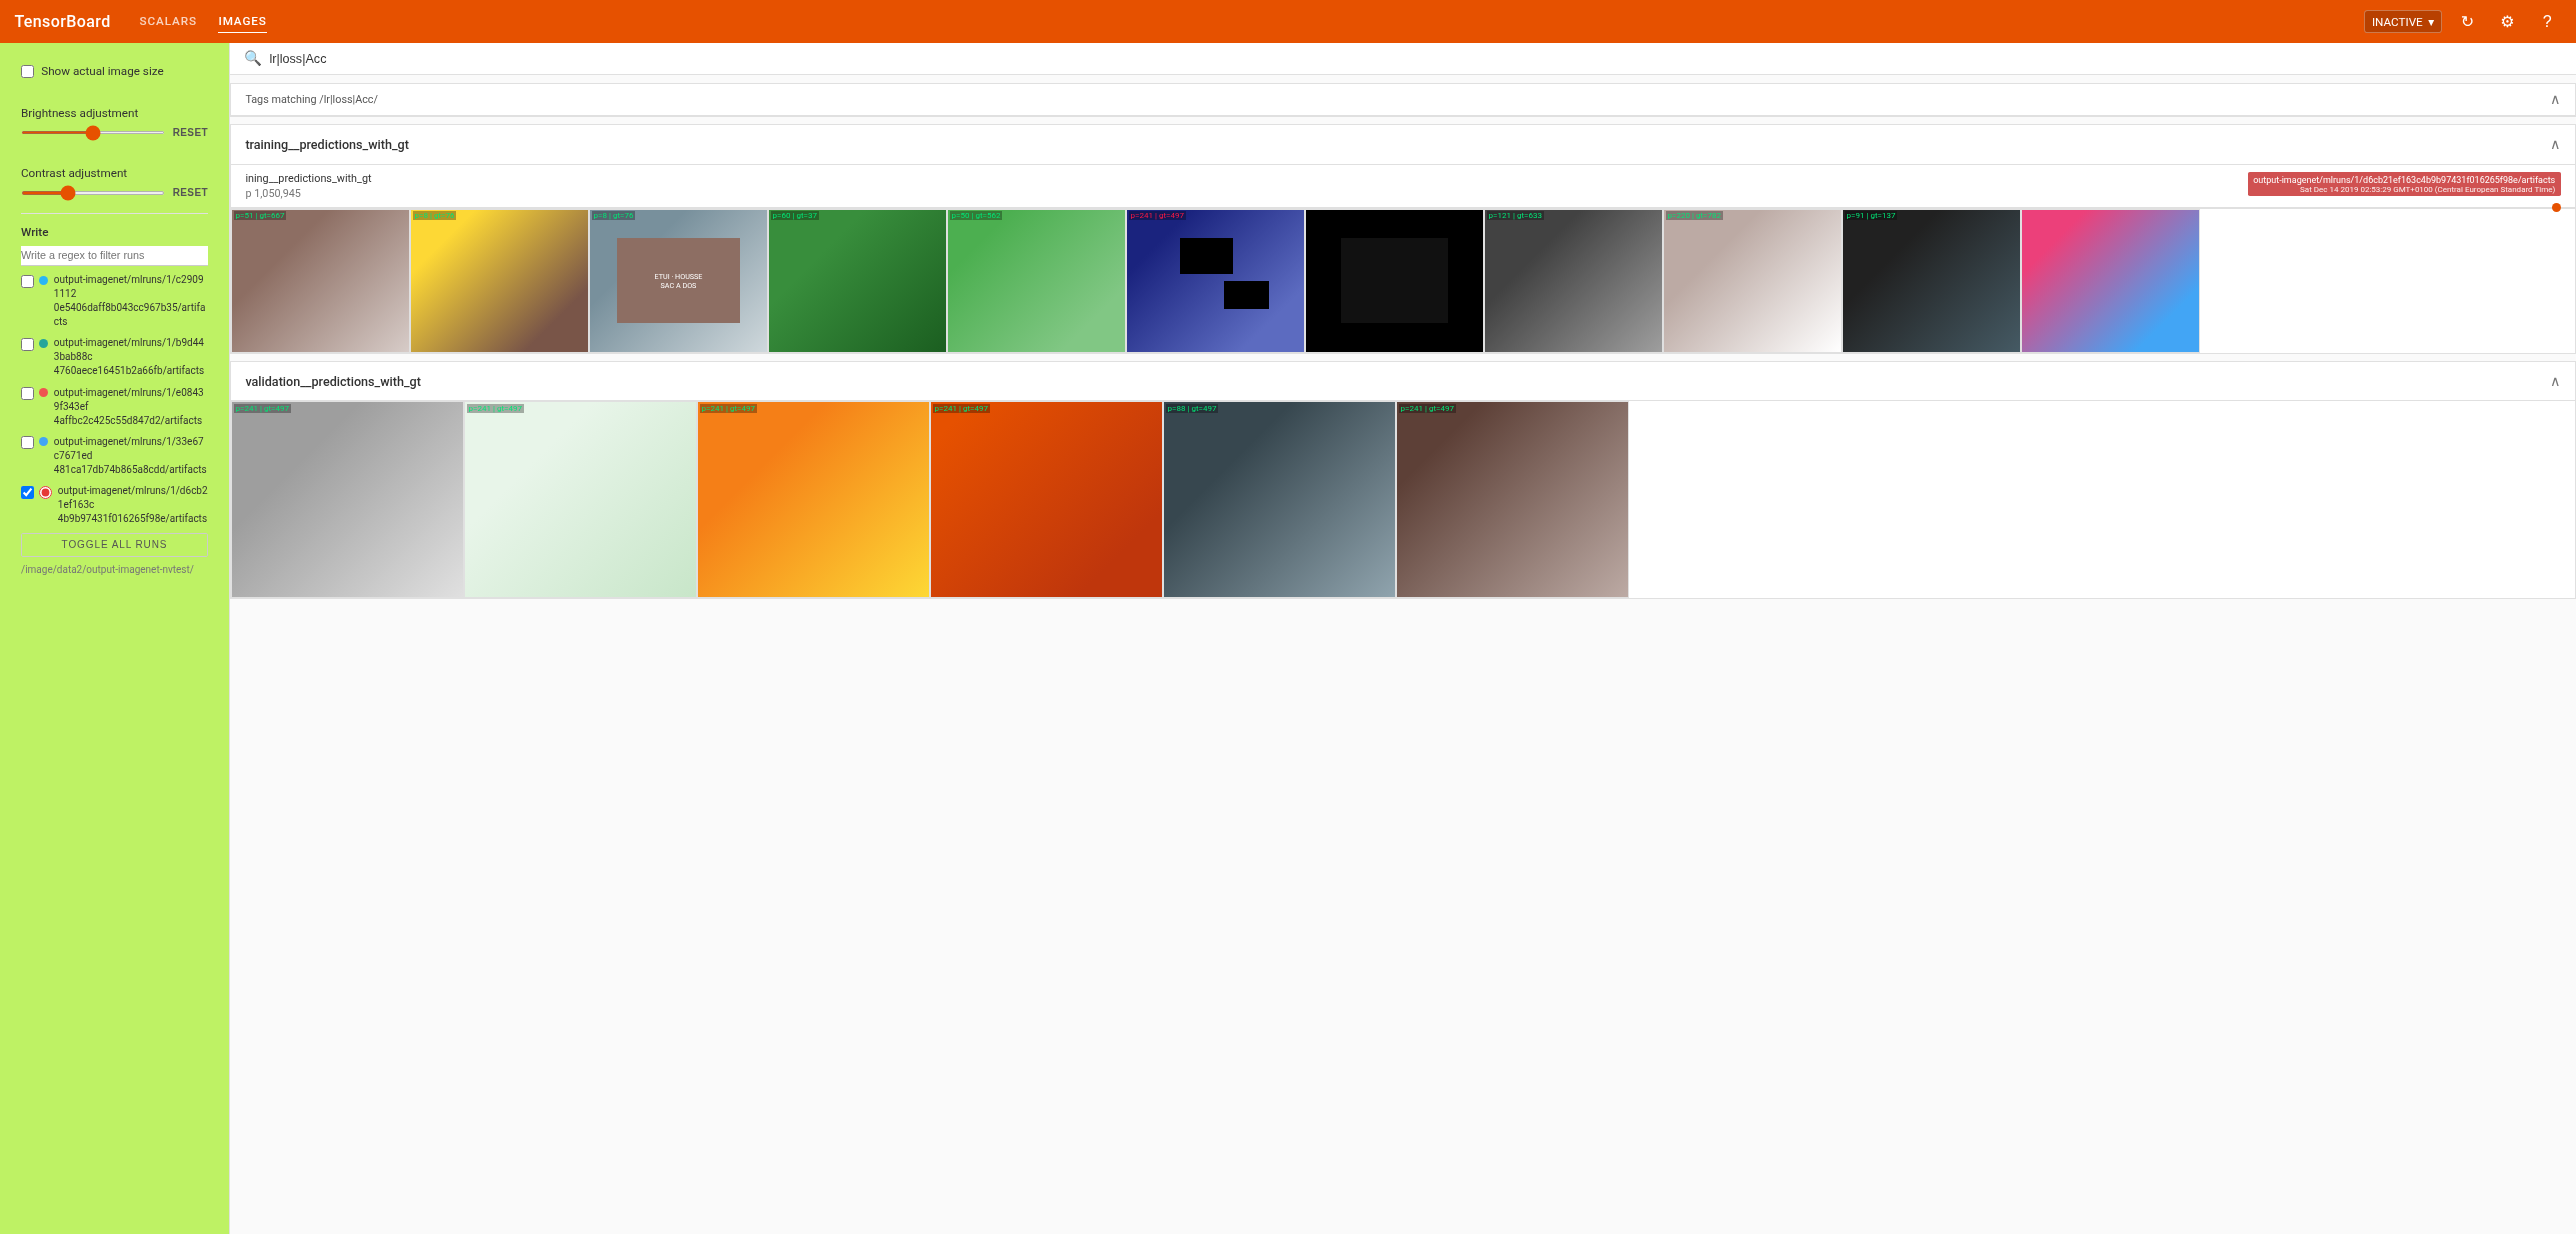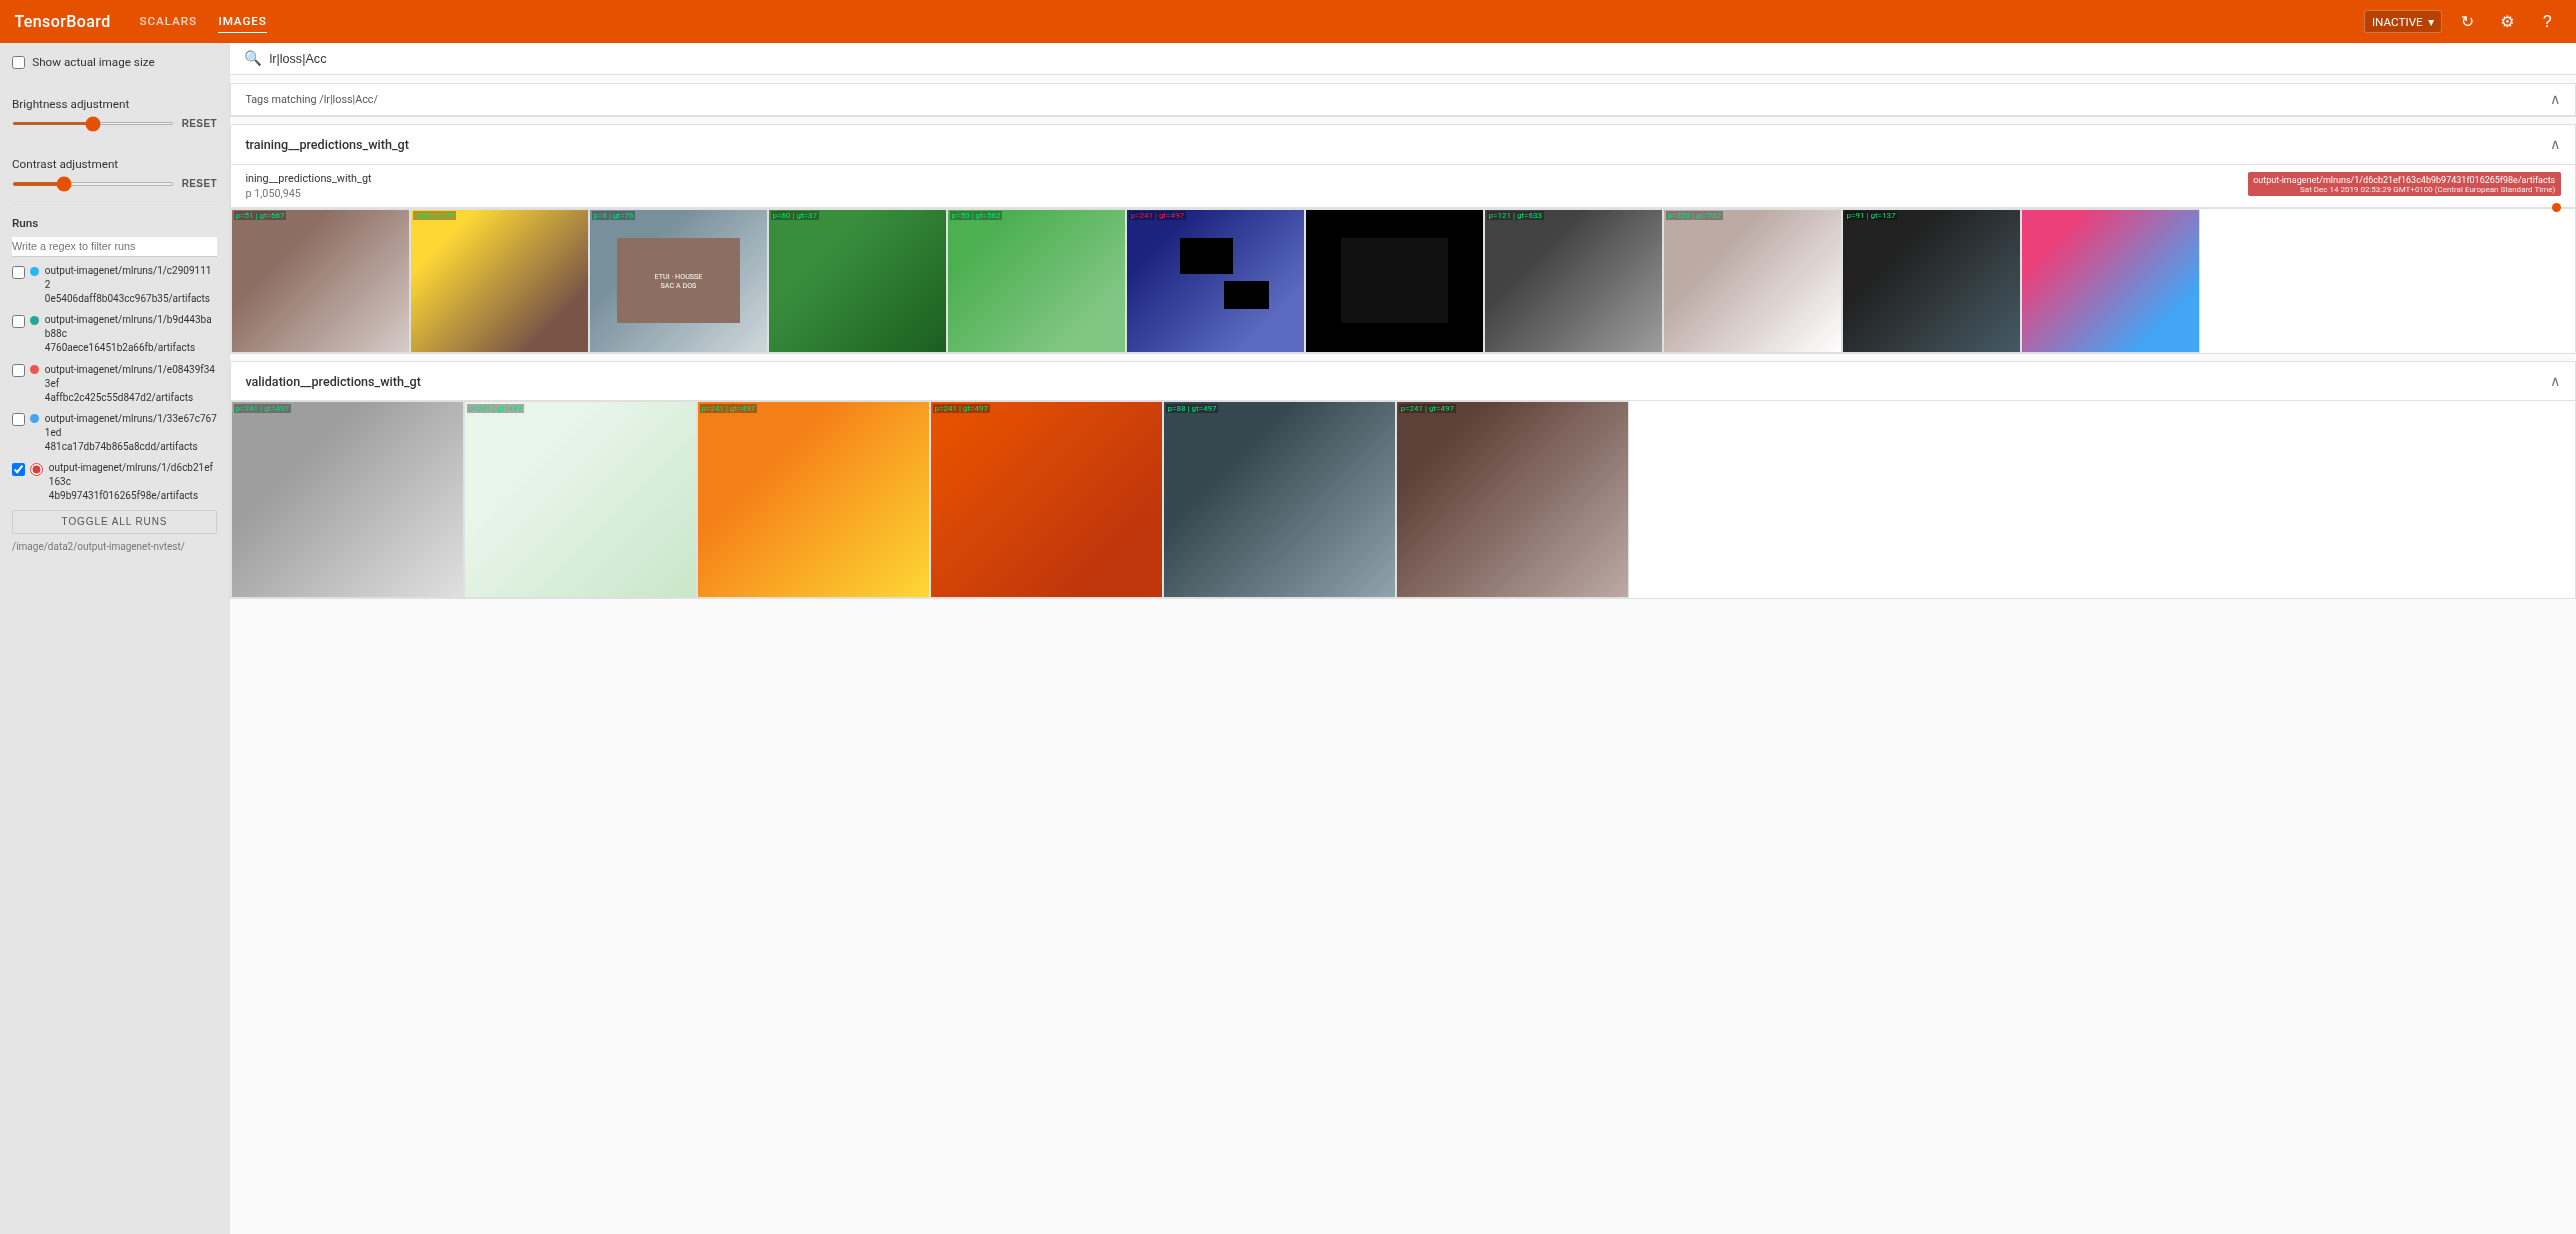--- a/index.html
+++ b/index.html
@@ -75,23 +75,23 @@
       display: flex;
       flex: 1;
       overflow: hidden;
     }
 
     
     .sidebar {
       width: 230px;
       flex-shrink: 0;
       border-right: 0.9px solid #e0e0e0;
-      padding: 12px;
+      padding: 21px;
       overflow-y: auto;
-      background: #e5e5e5;
+      background: #bef264;
     }
     .sidebar-section { margin-bottom: 14.4px; }
     .checkbox-row {
       display: flex;
       align-items: center;
       gap: 7.2px;
       font-size: 11.7px;
       color: #333;
       margin-bottom: 10.8px;
     }
@@ -400,21 +400,21 @@
       <div class="section-title">Contrast adjustment</div>
       <div class="slider-row">
         <input type="range" min="0" max="100" value="30" style="">
         <button class="reset-btn">RESET</button>
       </div>
     </div>
 
     <hr class="divider">
 
     <div class="sidebar-section">
-      <div class="runs-title">Runs</div>
+      <div class="runs-title">Write</div>
       <input class="runs-filter-input" type="text" placeholder="Write a regex to filter runs" style="">
 
       <div class="run-item">
         <input type="checkbox" class="run-checkbox" style="">
         <div class="run-color-dot" style="background:#29b6f6;"></div>
         <span class="run-label">output-imagenet/mlruns/1/c29091112<br>0e5406daff8b043cc967b35/artifacts</span>
       </div>
       <div class="run-item">
         <input type="checkbox" class="run-checkbox" style="">
         <div class="run-color-dot" style="background:#26a69a;"></div>

